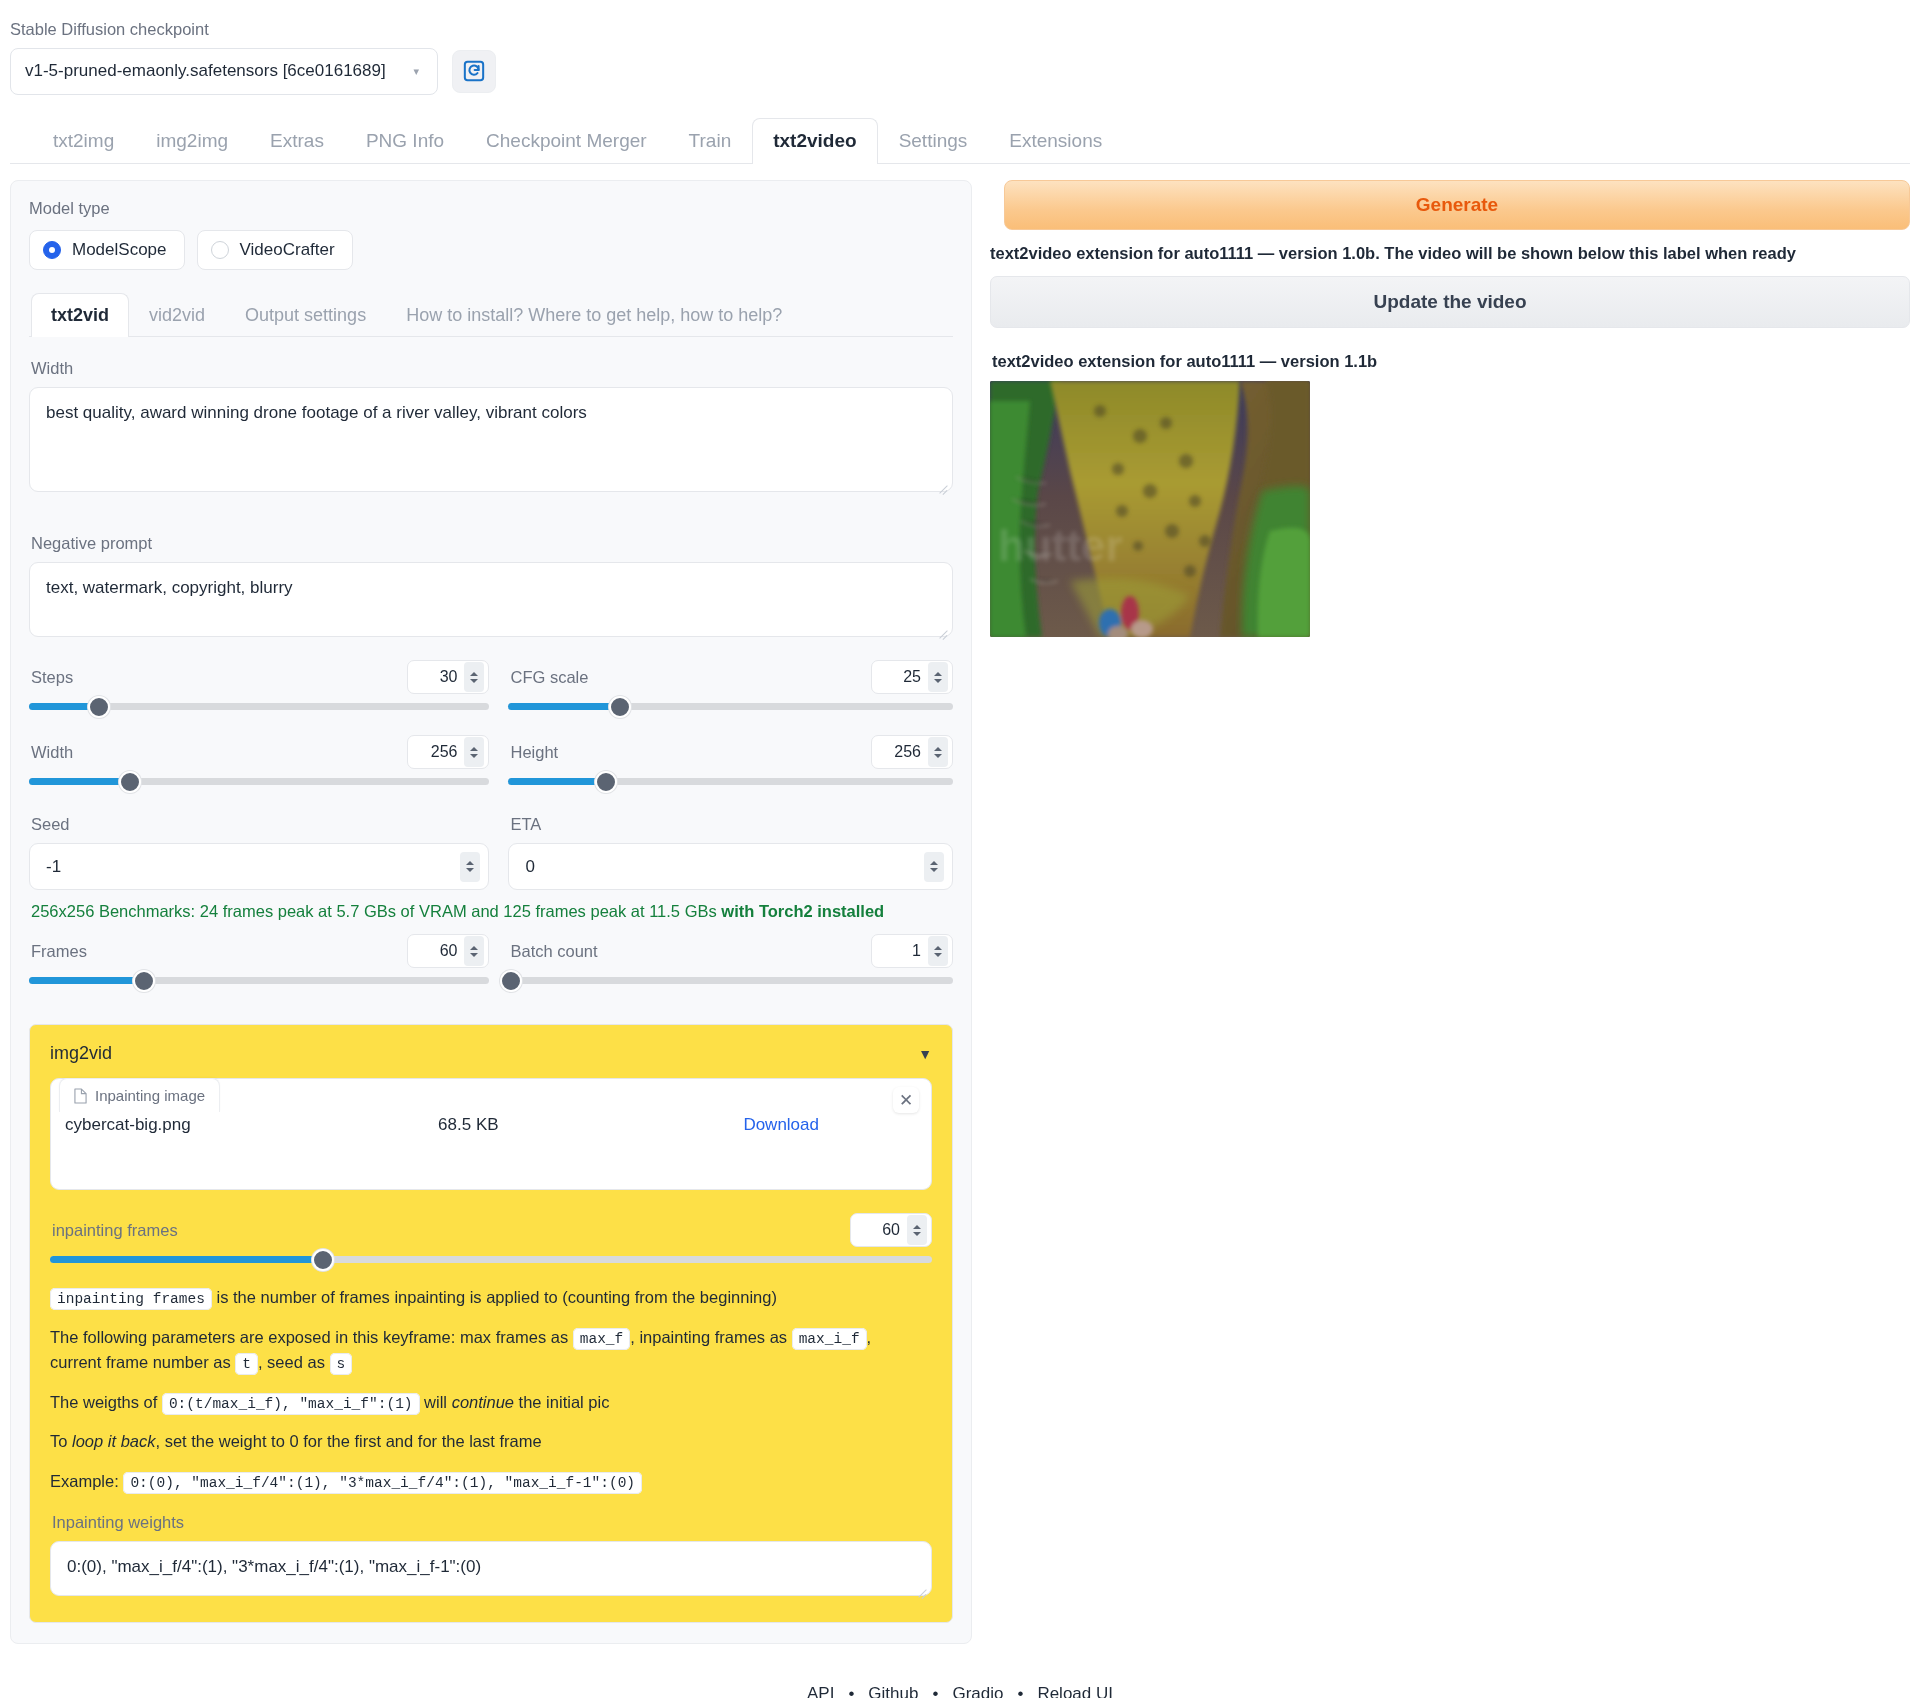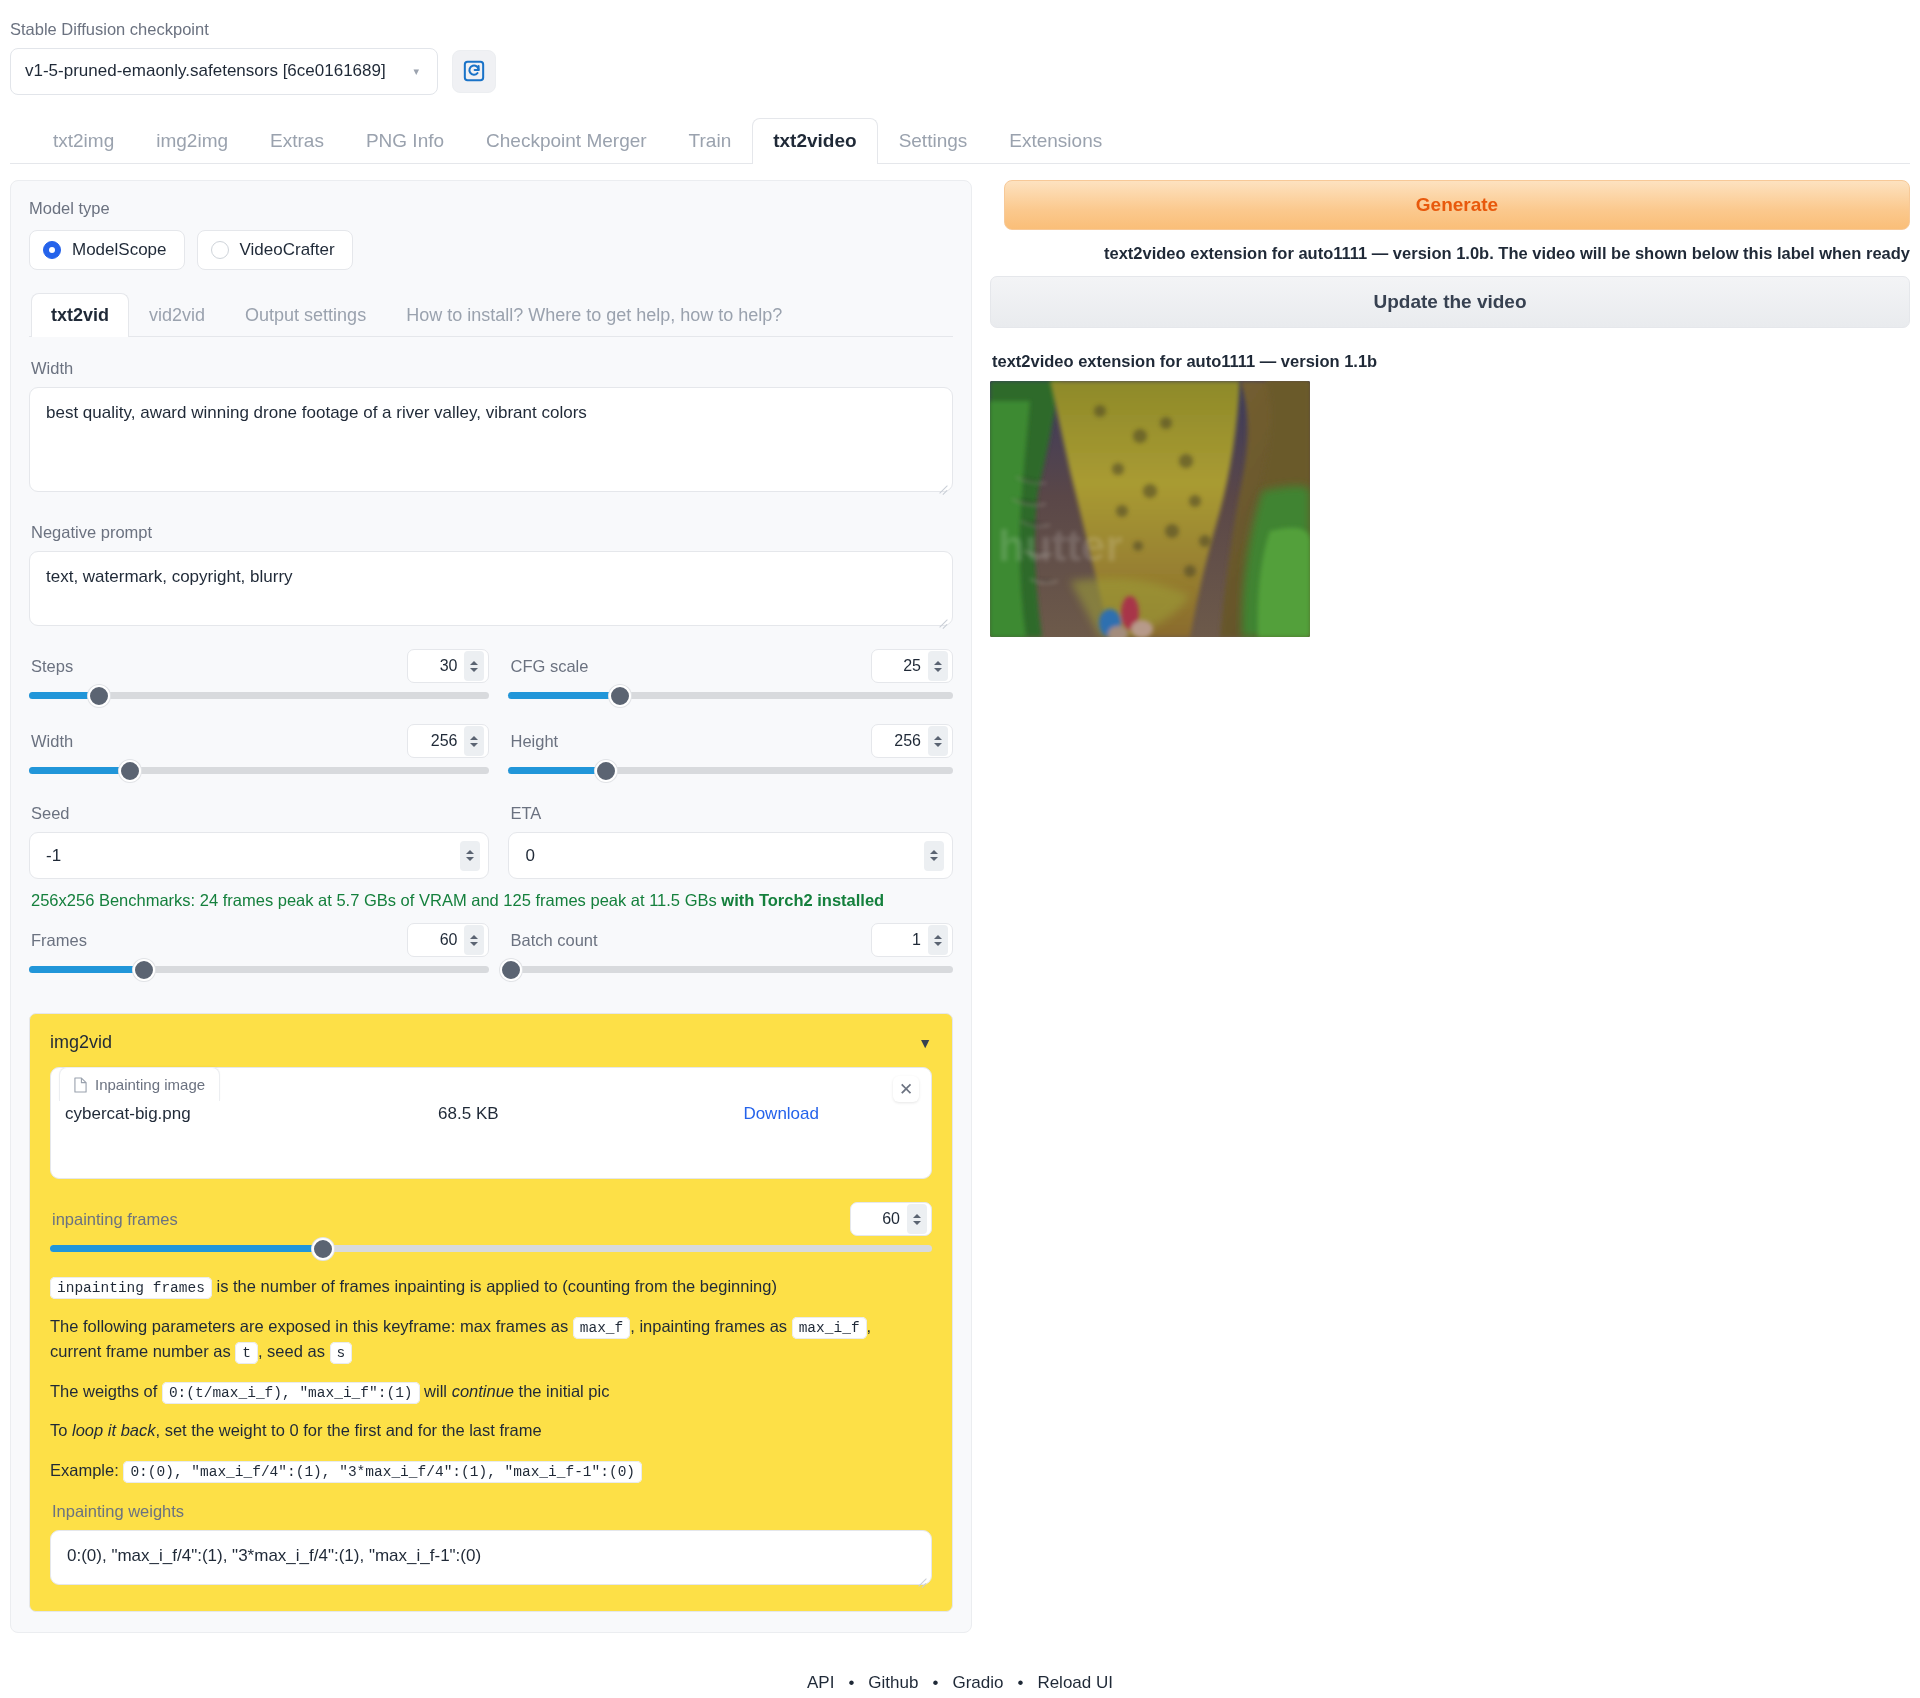--- a/index.html
+++ b/index.html
@@ -202,21 +202,21 @@
   
   .gen-btn {
     height: 50px; border-radius: 8px; display: flex; align-items: center;
     justify-content: center; cursor: pointer; font-size: 19px; font-weight: 700;
     color: #e8590c;
     background: linear-gradient(180deg, #fde2c0 0%, #fbc98e 60%, #fabe78 100%);
     border: 1px solid #f7c998;
     margin-left: 14px;
   }
   .gen-note {
-    text-align: right; font-size: 16.5px; font-weight: 700; color: #1f2937;
+    text-align: left; font-size: 16.5px; font-weight: 700; color: #1f2937;
     padding: 14px 0 13px 0;
   }
   .update-btn {
     height: 52px; border-radius: 7px; display: flex; align-items: center;
     justify-content: center; cursor: pointer; font-size: 19px; font-weight: 700;
     color: #374151; background: linear-gradient(180deg,#f3f4f6 0%, #e9ebee 100%);
     border: 1px solid #e5e7eb;
   }
   .vid-label { font-size: 16.5px; font-weight: 700; color: #1f2937; margin: 24px 0 10px 2px; }
   .vid-frame {
@@ -289,21 +289,21 @@
         </div>
 
         <div class="inner-pane">
 
           <div class="fld-label">Width</div>
           <div class="ta-wrap">
             <textarea class="ta" rows="4" style="height: 105px;" placeholder="">best quality, award winning drone footage of a river valley, vibrant colors</textarea>
             <span class="ta-grip"></span>
           </div>
 
-          <div class="fld-label" style="margin-top:27px">Negative prompt</div>
+          <div class="fld-label" style="margin-top:38px">Negative prompt</div>
           <div class="ta-wrap">
             <textarea class="ta" rows="3" style="height: 75px;" placeholder="">text, watermark, copyright, blurry</textarea>
             <span class="ta-grip"></span>
           </div>
 
           <div class="pair" style="margin-top:16px">
             <div class="half">
               <div class="sl-head">
                 <span class="sl-name">Steps</span>
                 <span class="numbox">

